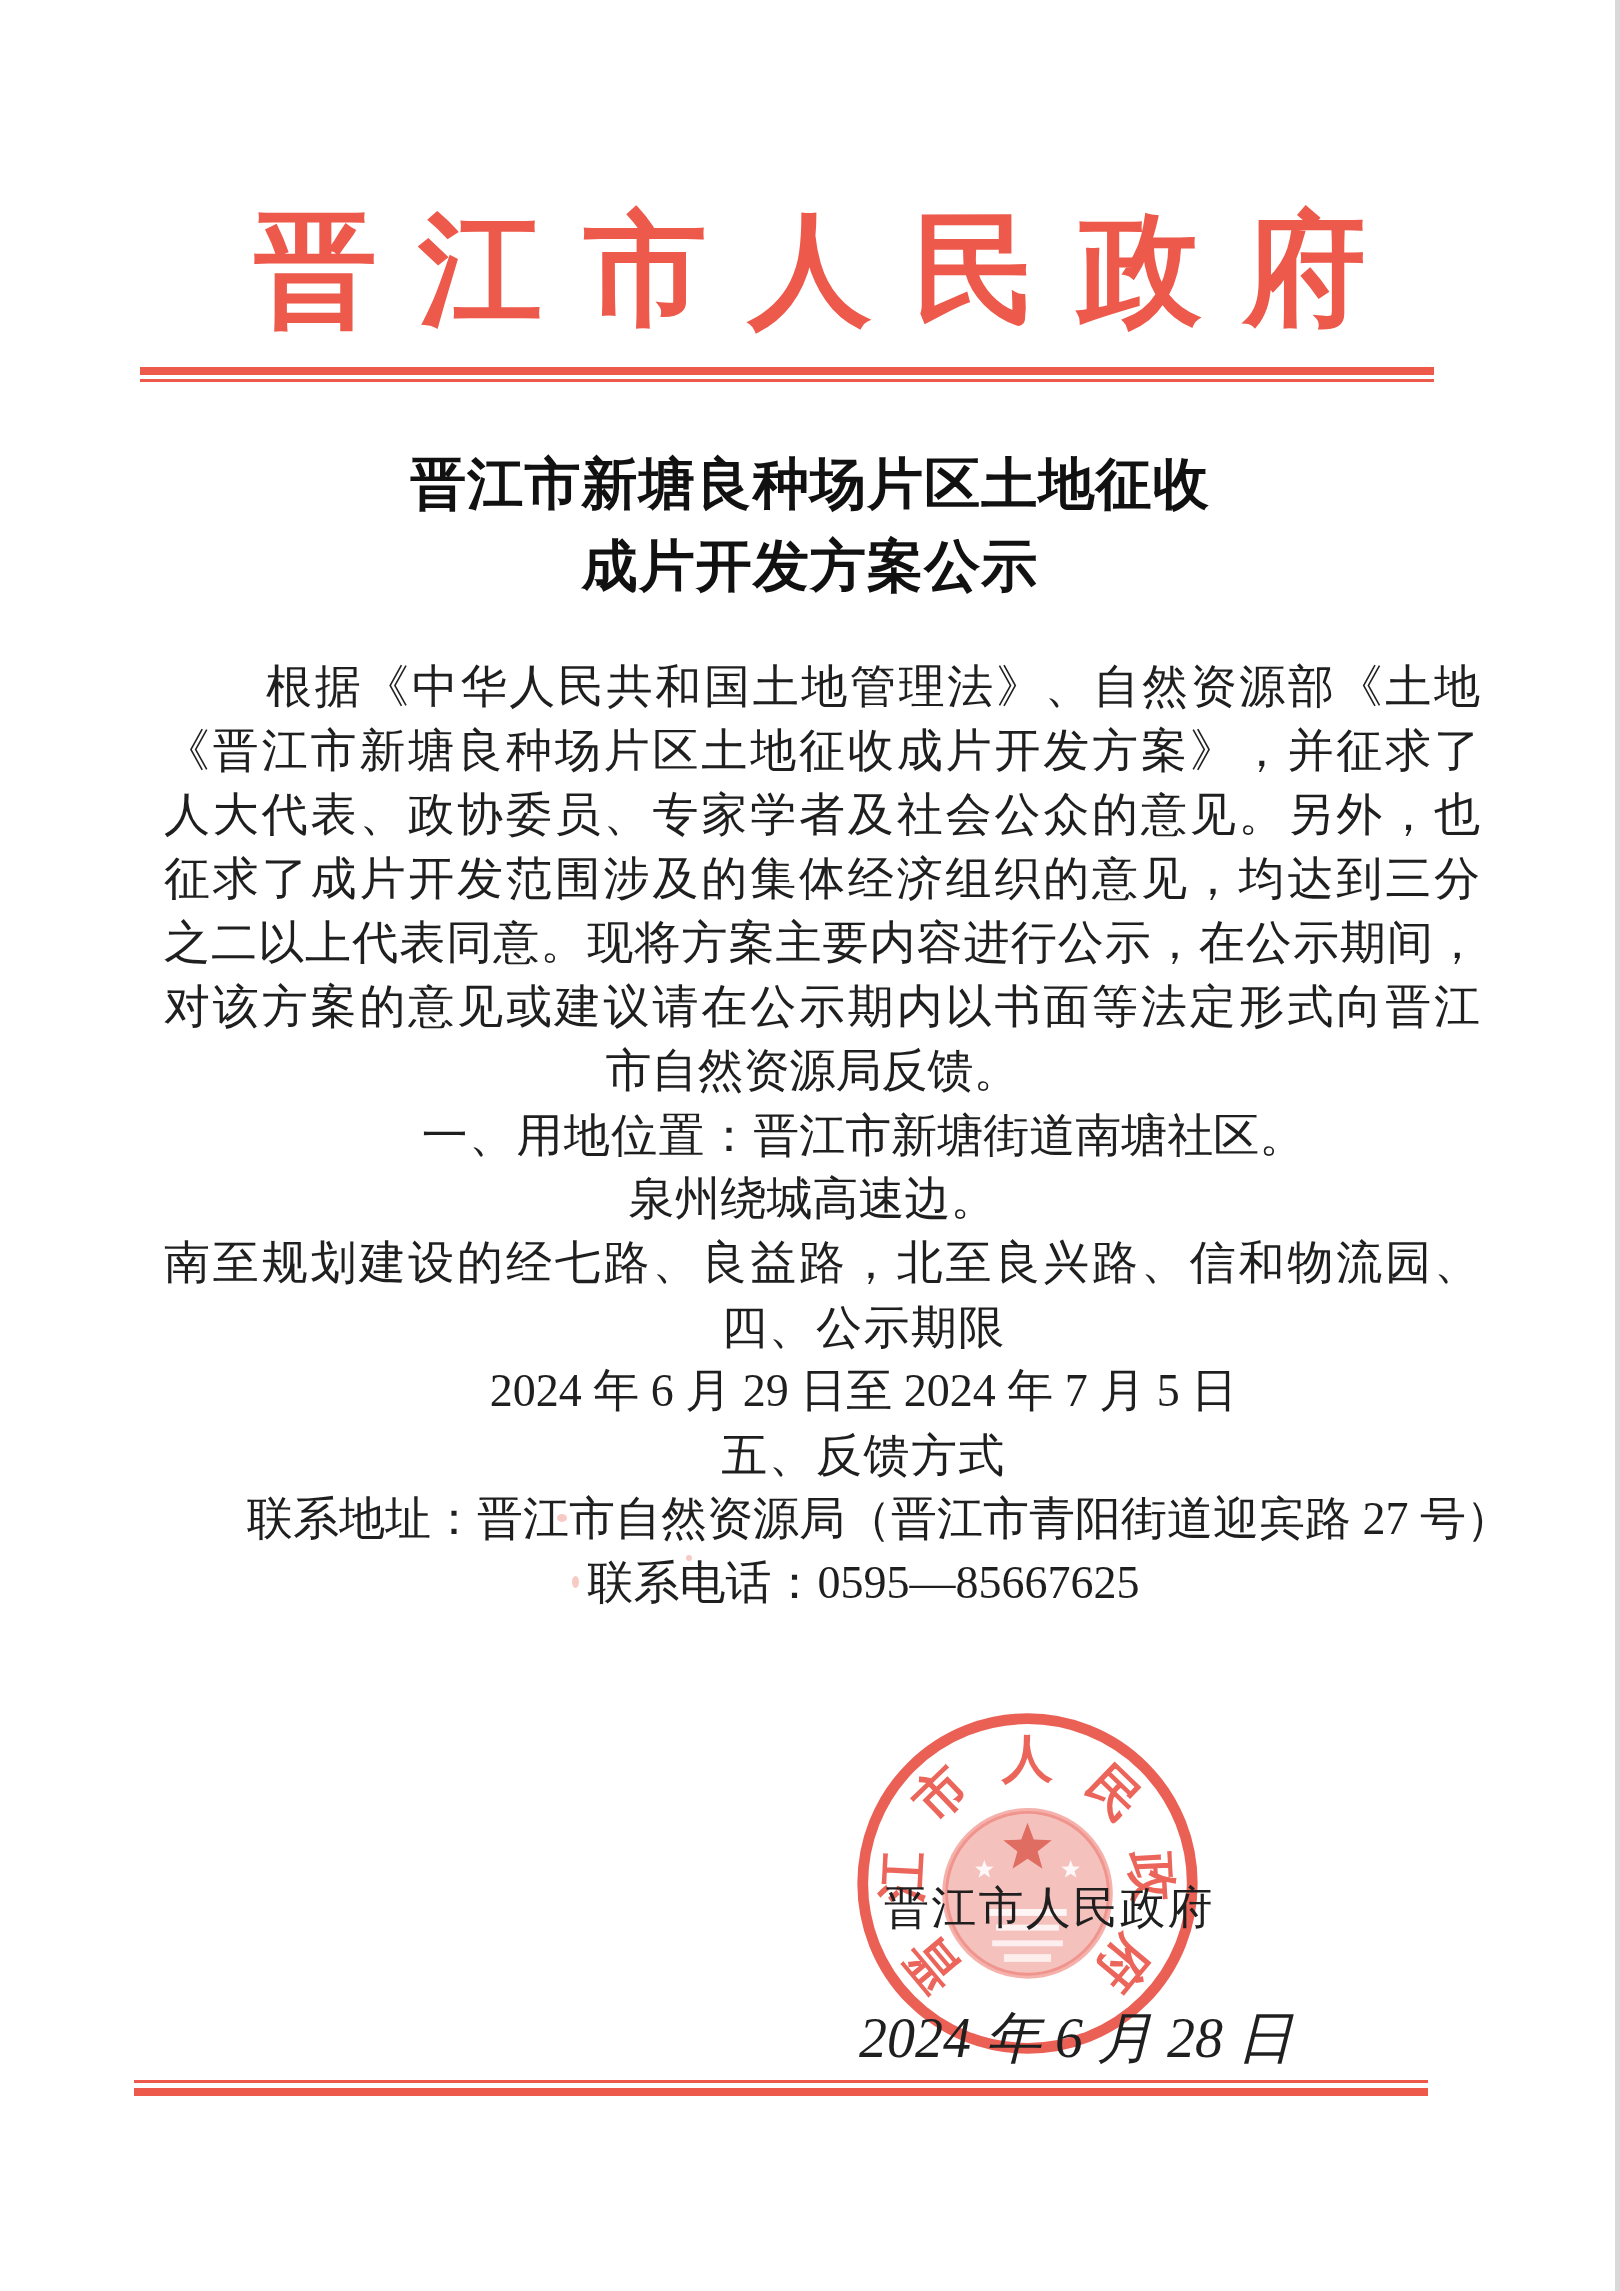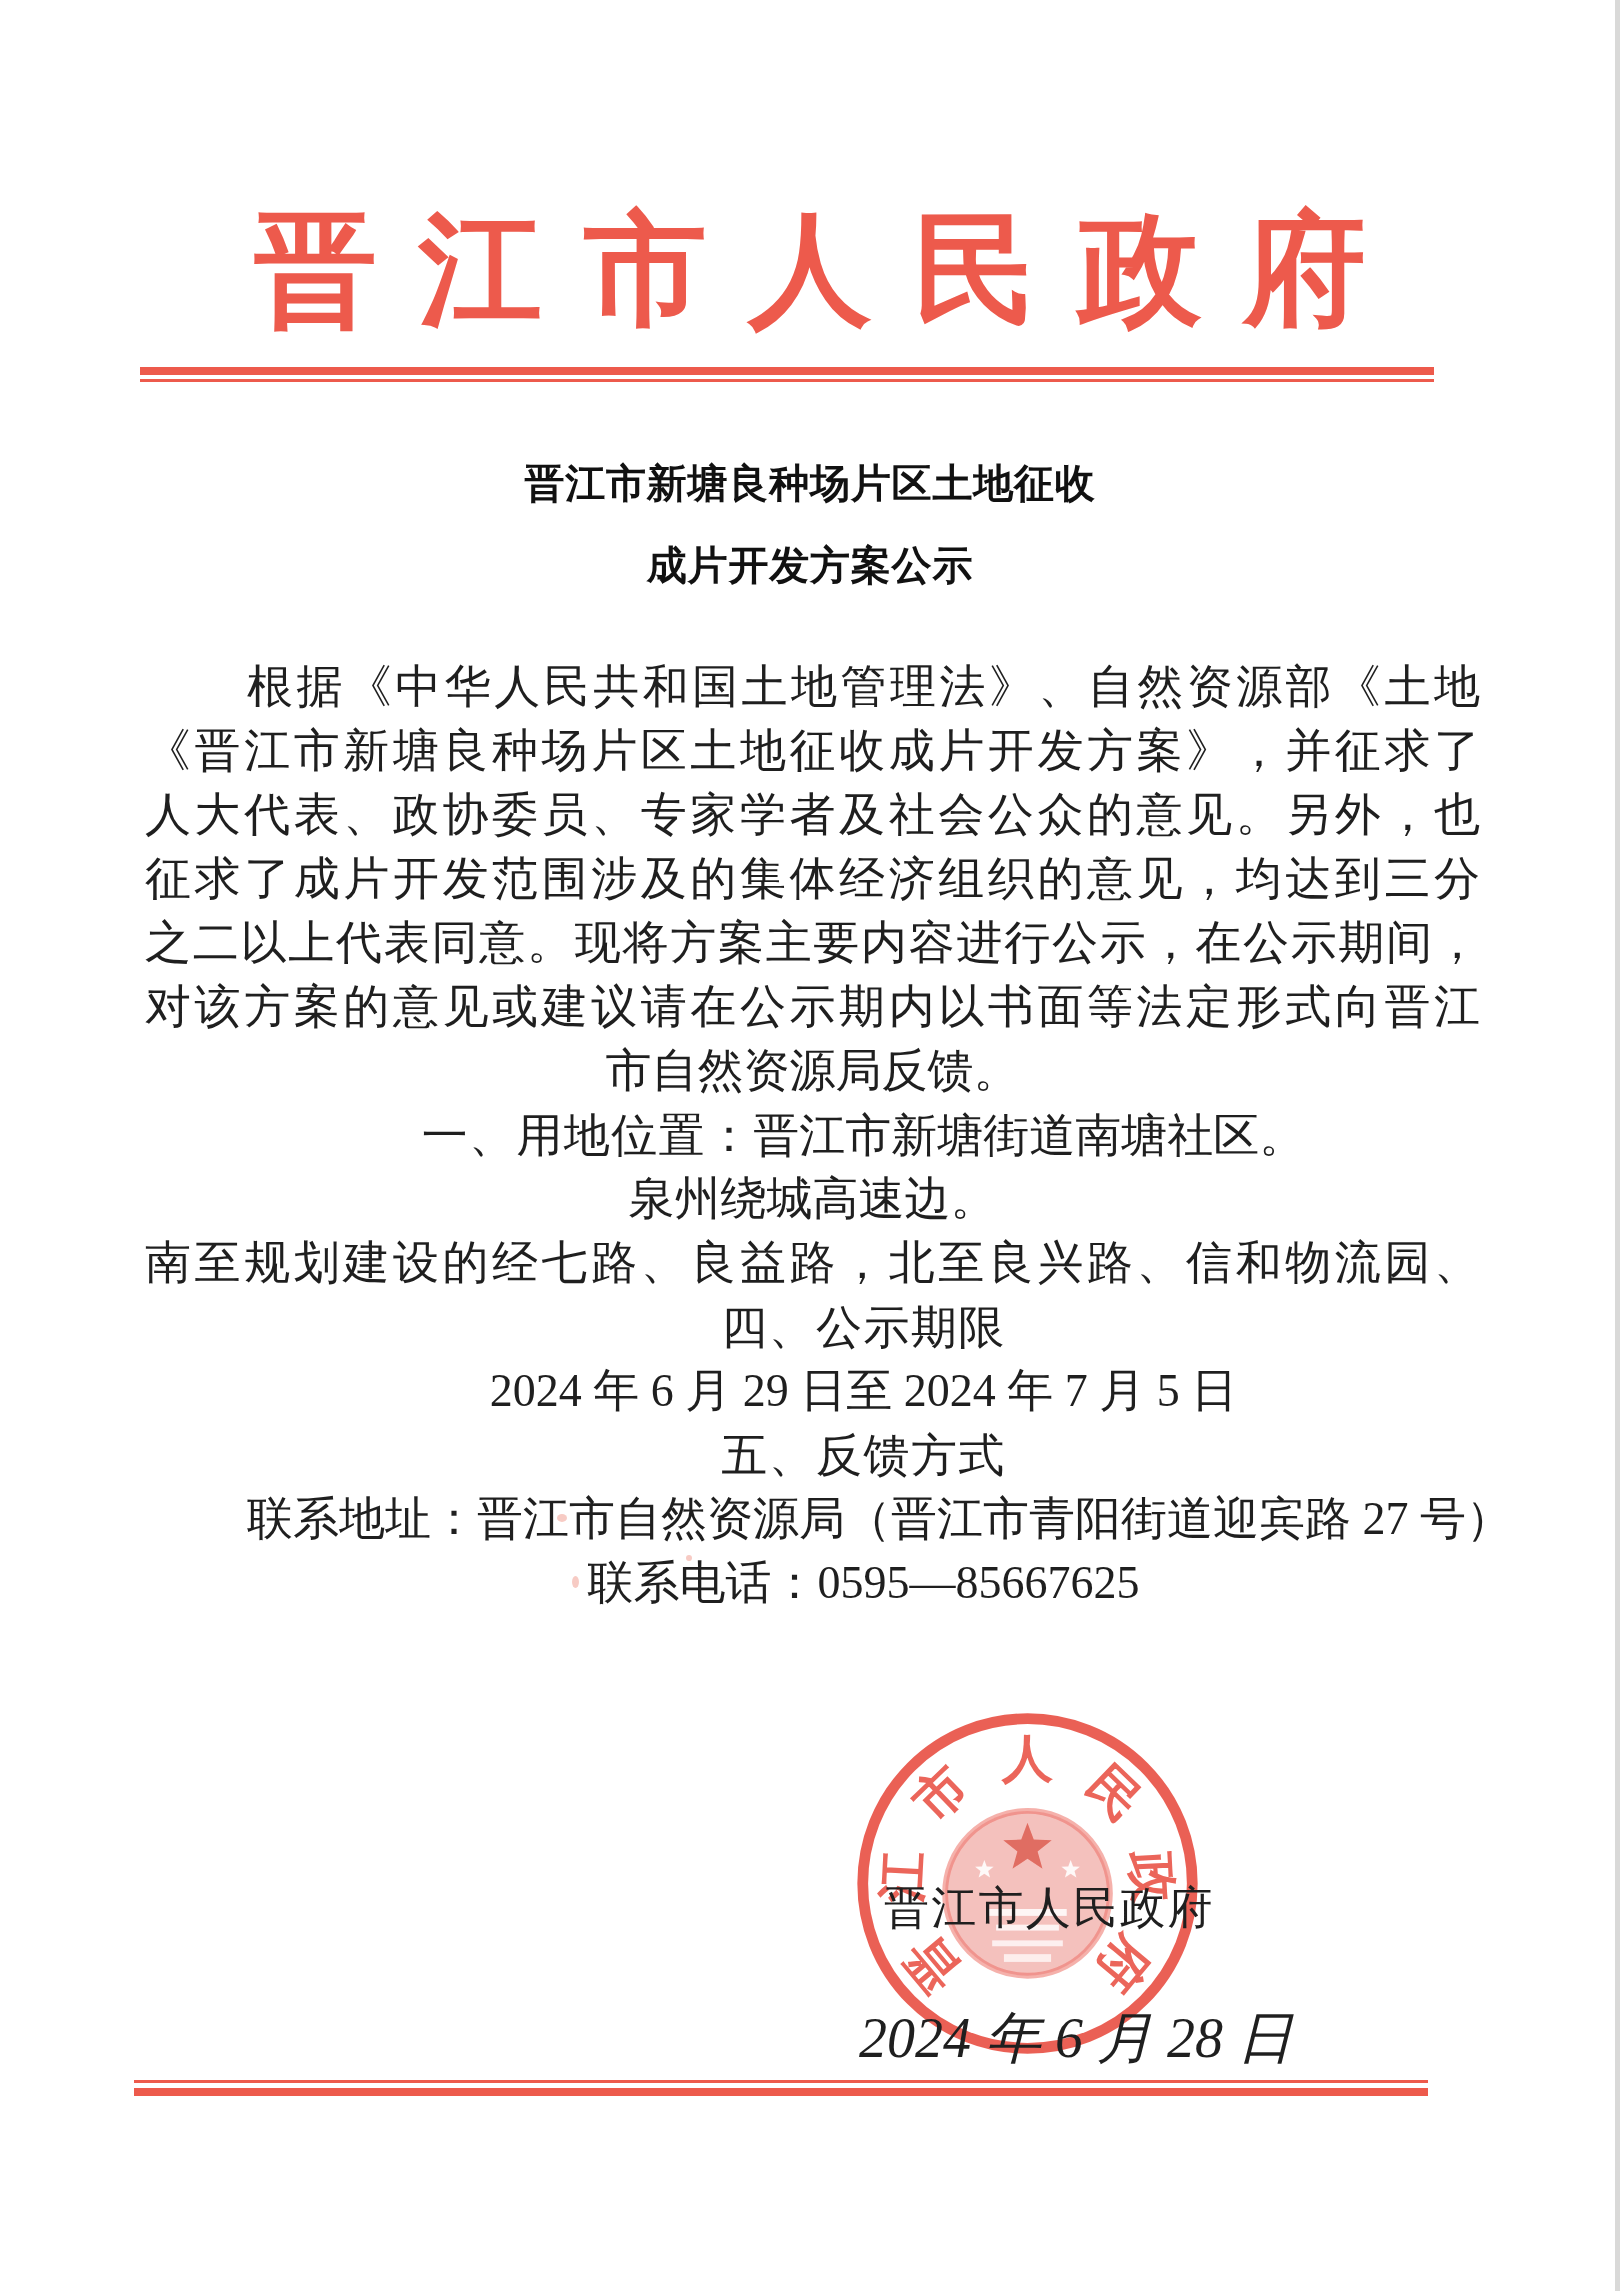--- a/index.html
+++ b/index.html
@@ -19,30 +19,30 @@
   .rule .bar{position:absolute;left:0;width:100%;background:#ed5a4c;}
   .rule-top{top:367px;height:15.7px;}
   .rule-top .b1{top:0;height:7.8px;}
   .rule-top .b2{top:11.8px;height:2.9px;}
   .rule-bottom{top:2080px;height:16.7px;left:134px;}
   .rule-bottom .b1{top:0;height:2.9px;}
   .rule-bottom .b2{top:7.8px;height:7.8px;}
   
   .doc-title{
     position:absolute;left:0;top:443px;width:1620px;text-align:center;
-    font-weight:bold;font-size:40px;line-height:82px;color:#111;
+    font-weight:bold;font-size:56px;line-height:82px;color:#111;
     letter-spacing:0.02em;
   }
   
   .body-block{
     position:absolute;left:145px;top:655px;width:1335px;
     font-size:46px;line-height:64px;
   }
   .bline{height:64px;white-space:nowrap;text-align:center;}
-  .bline.just{text-align:justify;text-align-last:justify;white-space:normal;overflow:hidden;}
+  .bline.just{text-align:justify;text-align-last:justify;white-space:normal;overflow:hidden;margin-left:19px;}
   .bline.ind{padding-left:102px;}
   .bline.ind.just{padding-left:102px;}
   .bline .lbl{
     font-weight:normal;
     font-family:"Liberation Sans","DejaVu Sans",sans-serif;
     letter-spacing:0.03em;
   }
   
   .sig-name{
     position:absolute;left:884px;top:1878px;

